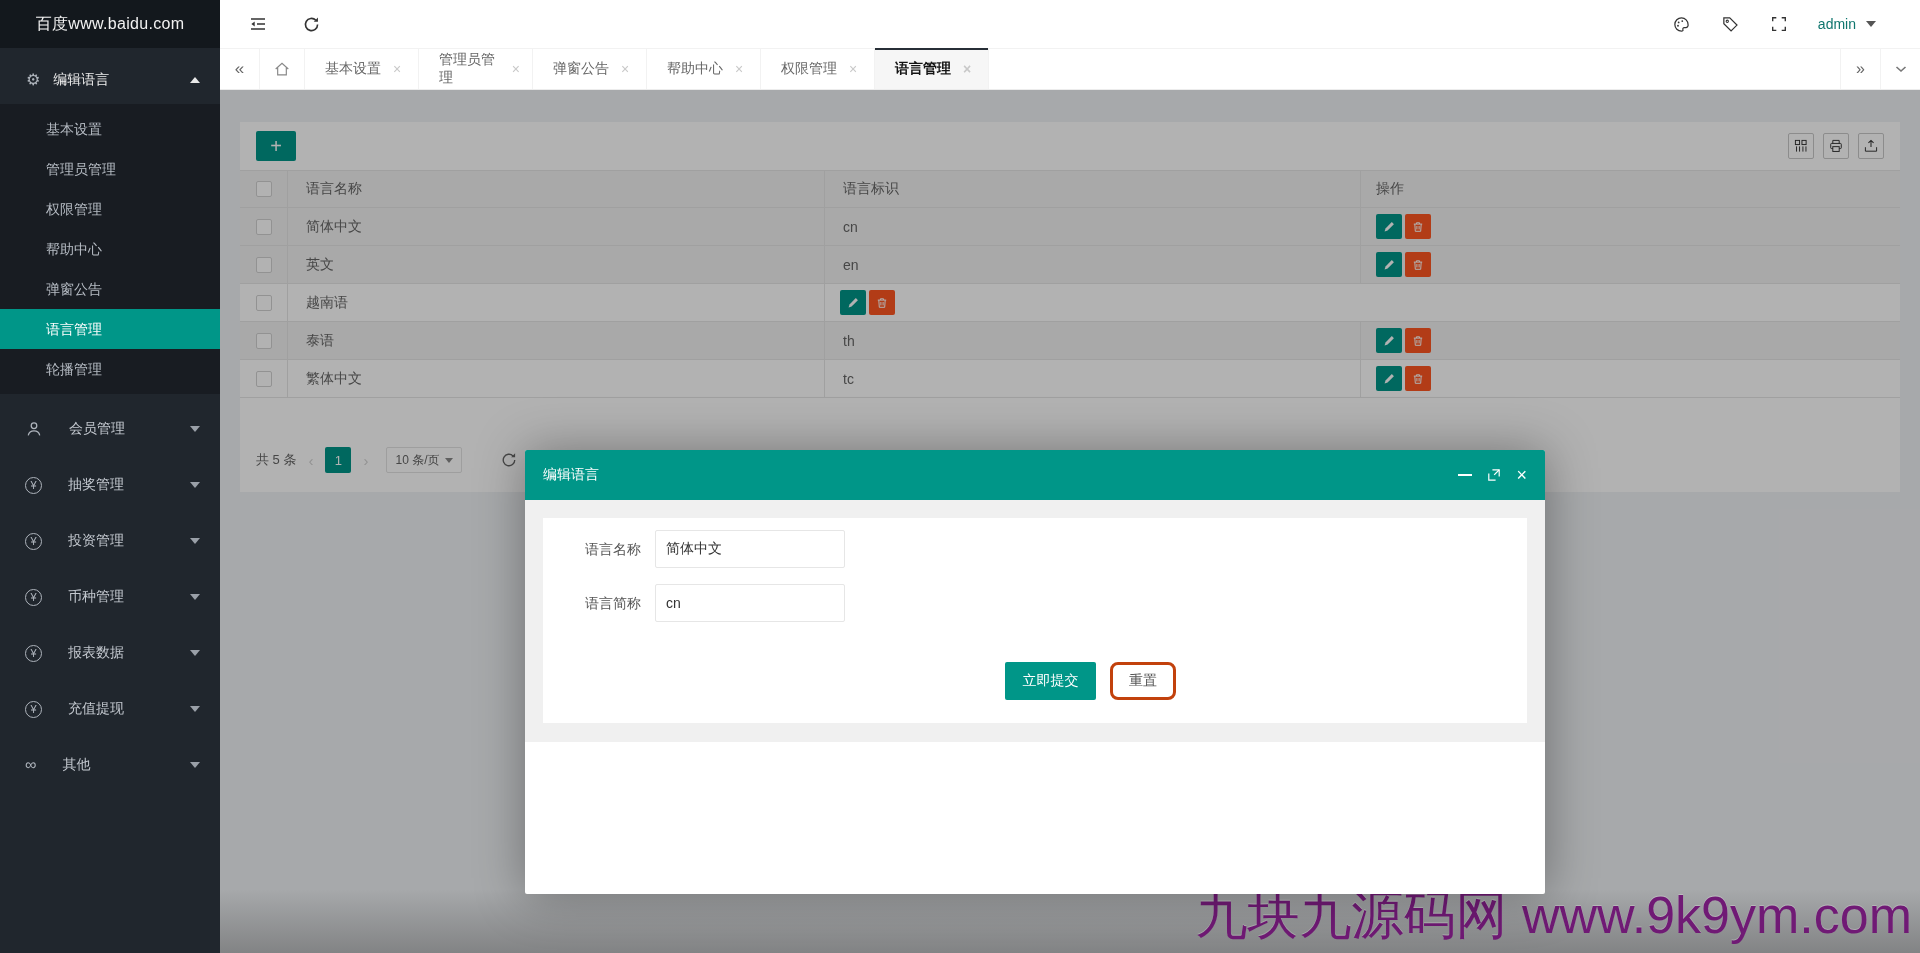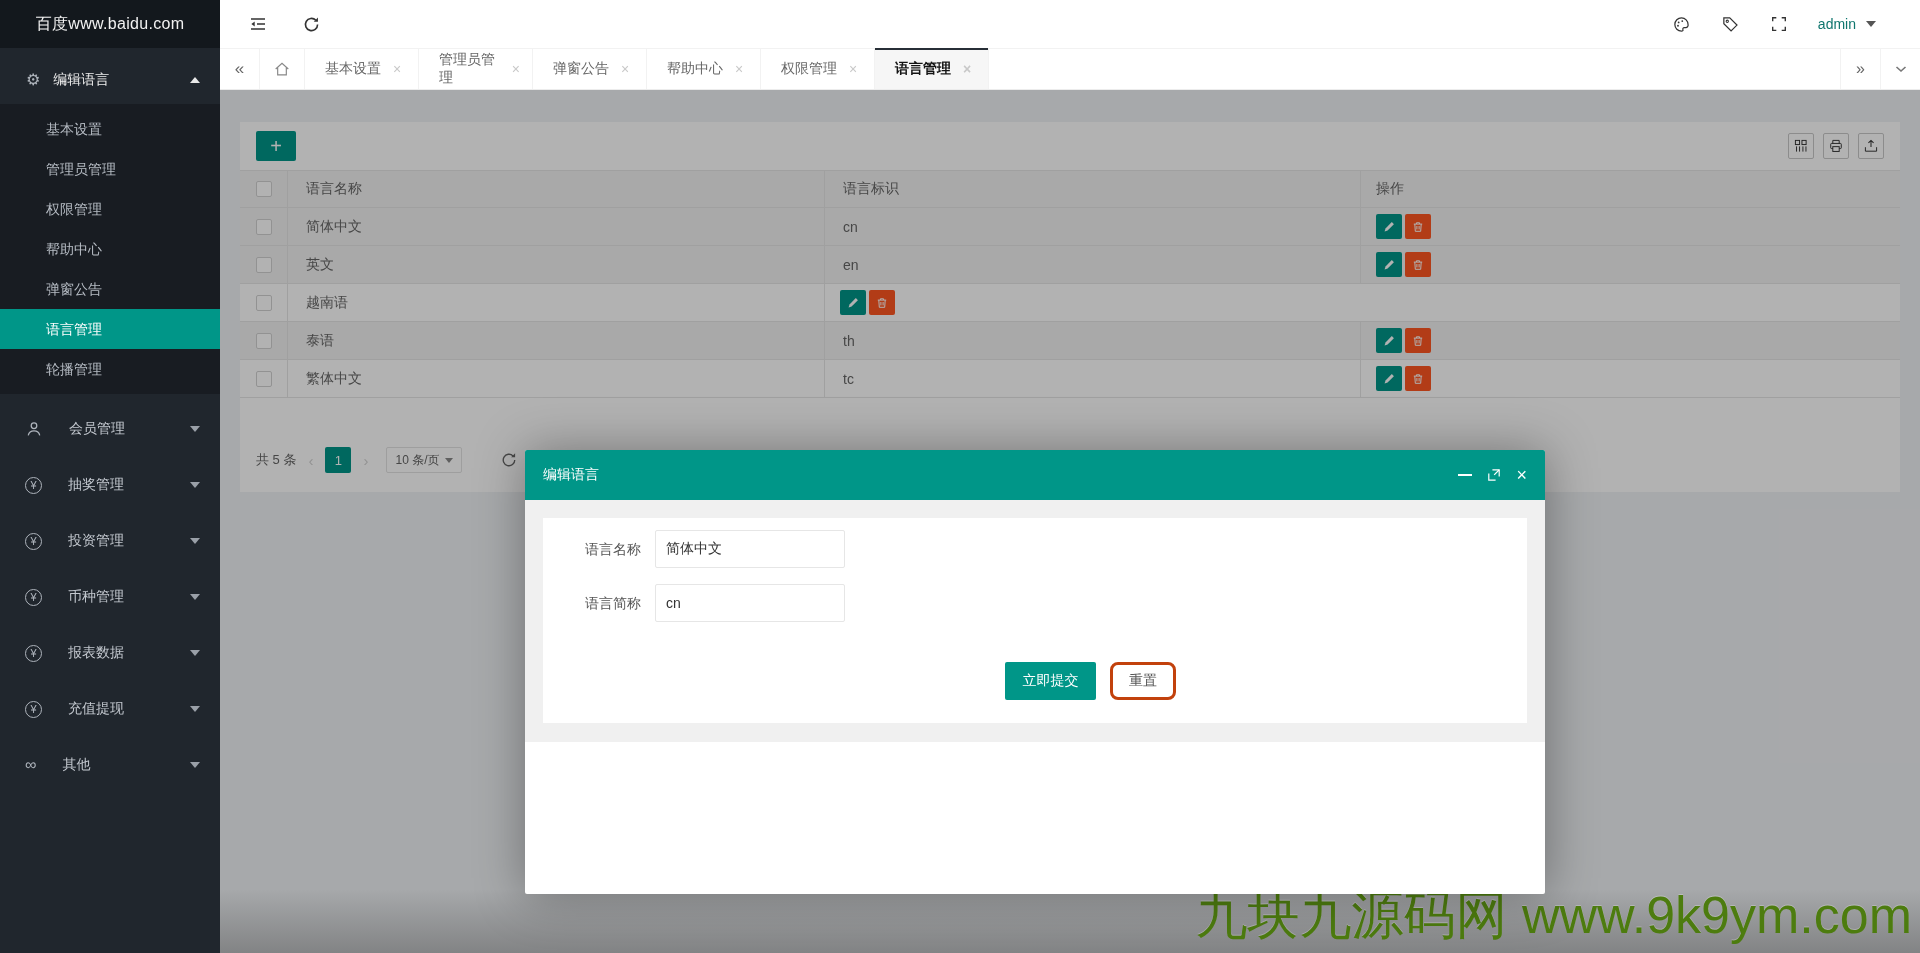--- a/index.html
+++ b/index.html
@@ -68,21 +68,21 @@
   .pager { display:flex; align-items:center; height:26px; margin:49px 0 0 16px; gap:12px; font-size:13px; color:#666; }
   .pg-arrow { color:#d2d2d2; font-size:15px; cursor:default; }
   .pg-num { width:26px; height:26px; background:#009688; color:#fff; border-radius:2px; display:flex; align-items:center; justify-content:center; font-size:13px; cursor:pointer; }
   .pg-size { width:76px; height:26px; border:1px solid #e2e2e2; border-radius:2px; display:flex; align-items:center; justify-content:center; gap:6px; font-size:12px; color:#666; margin-left:6px; cursor:pointer; background:#fff; }
   .caret-dn-xs { width:0; height:0; border-left:4px solid transparent; border-right:4px solid transparent; border-top:5px solid #888; }
   .pg-refresh { margin-left:26px; color:#666; display:inline-flex; cursor:pointer; }
 
   
   .overlay { position:absolute; left:220px; top:90px; width:1700px; height:863px; background:rgba(0,0,0,0.30); z-index:5; }
   .wm-band { position:absolute; left:220px; bottom:0; width:1700px; height:64px; background:linear-gradient(180deg, rgba(120,120,120,0) 0%, rgba(70,70,70,0.38) 100%); z-index:6; }
-  .watermark { position:absolute; right:8px; bottom:2px; z-index:7; font-size:52px; color:#4d7c0f; white-space:nowrap; text-shadow:0 -1px 0 rgba(255,255,255,0.25); }
+  .watermark { position:absolute; right:8px; bottom:2px; z-index:7; font-size:52px; color:#701a75; white-space:nowrap; text-shadow:0 -1px 0 rgba(255,255,255,0.25); }
 
   
   .modal { position:absolute; left:525px; top:450px; width:1020px; height:444px; background:#fff; border-radius:2px; box-shadow:1px 1px 50px rgba(0,0,0,.35); z-index:10; overflow:hidden; }
   .m-title { height:50px; background:#009688; display:flex; align-items:center; padding:0 18px; }
   .m-title .m-text { color:#fff; font-size:14px; }
   .m-ctrls { margin-left:auto; display:flex; align-items:center; gap:15px; }
   .m-min { width:14px; height:2px; background:#fff; cursor:pointer; }
   .m-close { color:#fff; font-size:18px; line-height:1; cursor:pointer; }
   .m-restore { display:inline-flex; cursor:pointer; }
   .m-gray { position:relative; height:242px; background:#f0f0f0; }

